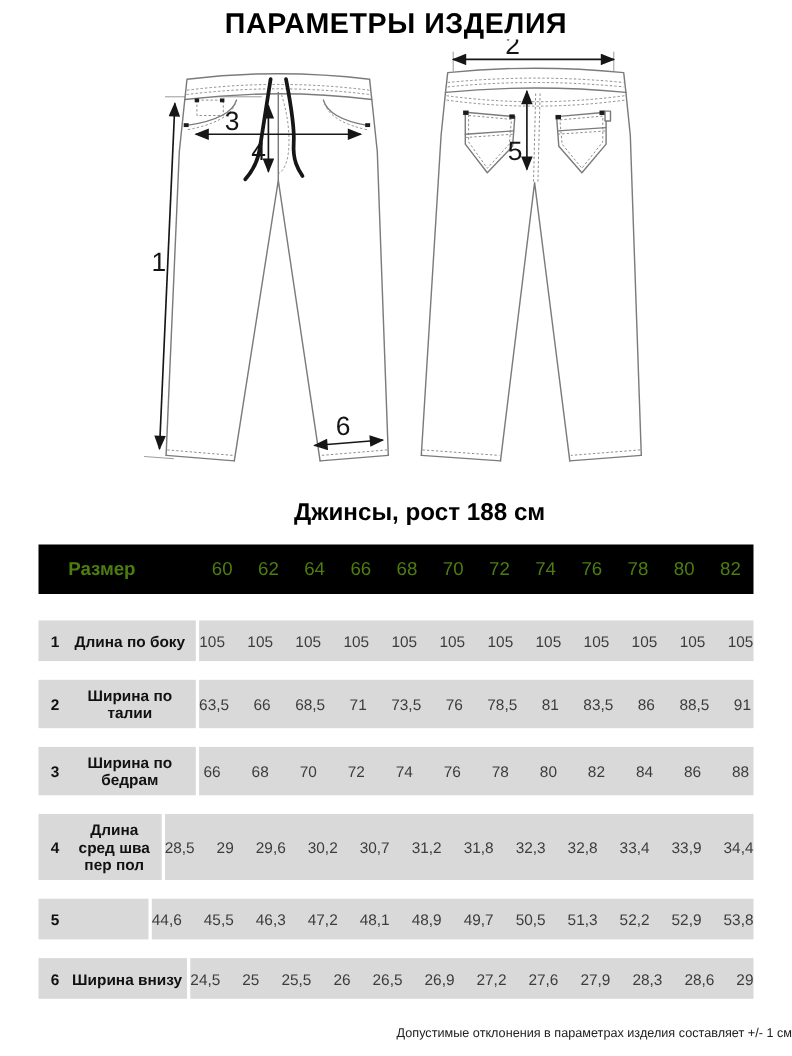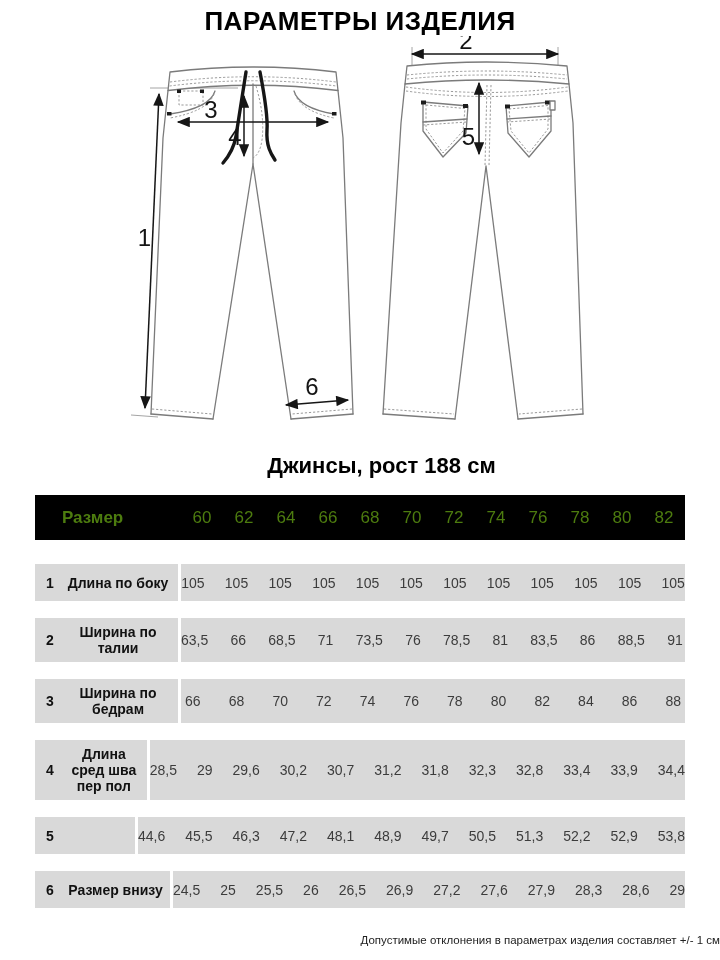--- a/index.html
+++ b/index.html
@@ -260,21 +260,21 @@
             <div class="vcell">50,5</div>
             <div class="vcell">51,3</div>
             <div class="vcell">52,2</div>
             <div class="vcell">52,9</div>
             <div class="vcell">53,8</div>
           </div>
         </div>
         <div class="trow">
           <div class="rlabel-cell">
             <div class="rnum">6</div>
-            <div class="rlabel">Размер внизу</div>
+            <div class="rlabel">Ширина внизу</div>
           </div>
           <div class="rvals">
             <div class="vcell">24,5</div>
             <div class="vcell">25</div>
             <div class="vcell">25,5</div>
             <div class="vcell">26</div>
             <div class="vcell">26,5</div>
             <div class="vcell">26,9</div>
             <div class="vcell">27,2</div>
             <div class="vcell">27,6</div>

